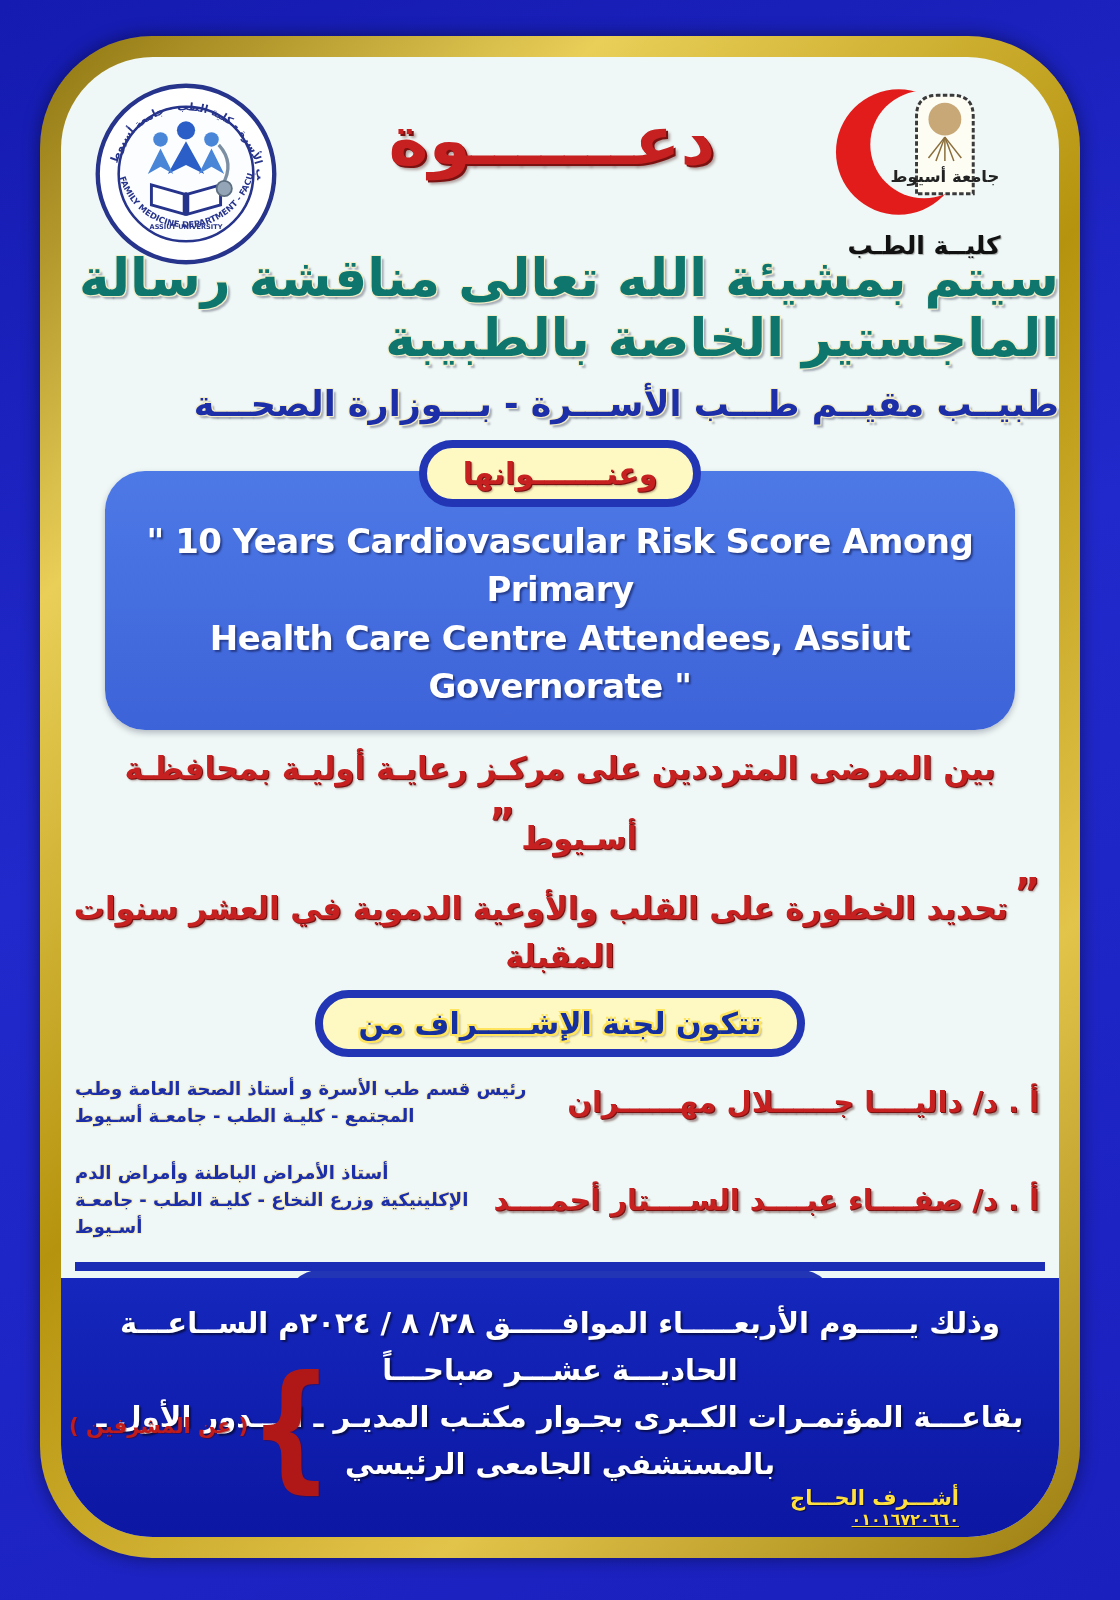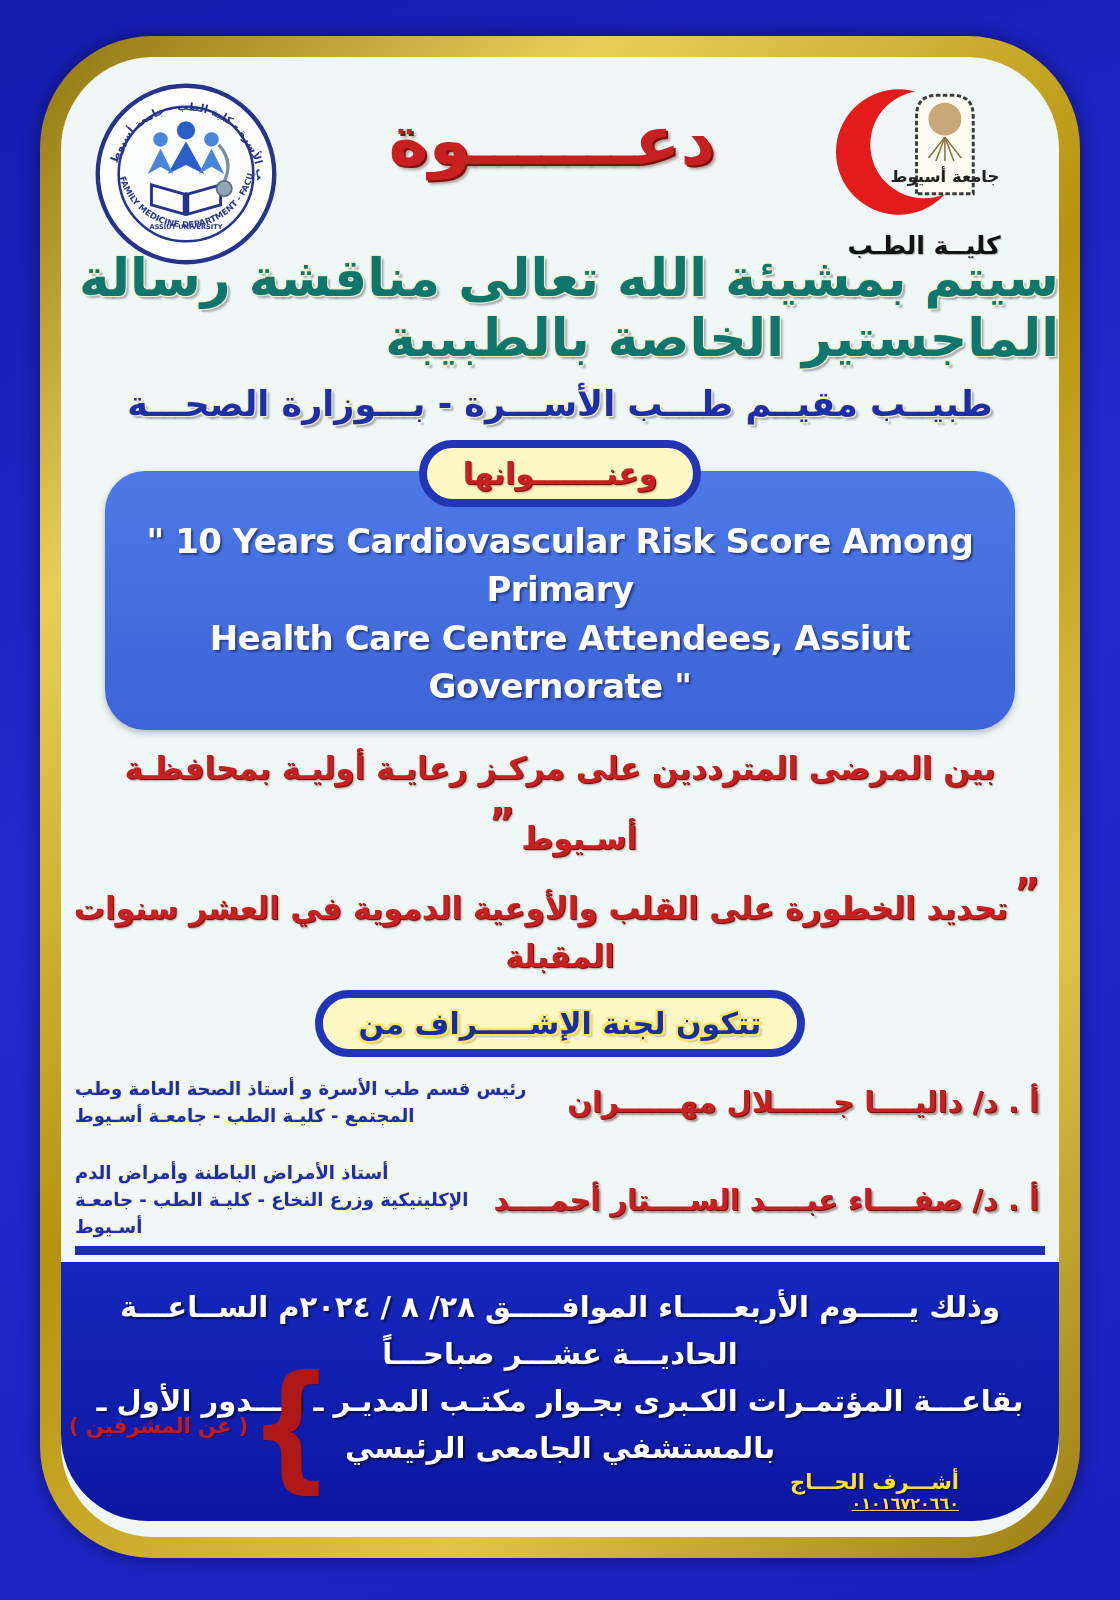--- a/index.html
+++ b/index.html
@@ -31,21 +31,21 @@
   .logo-right { width:210px; flex:0 0 auto; text-align:center; }
   .faculty-label { font-size:25px; font-weight:bold; color:#111; margin-top:-6px;
     text-shadow:1px 1px 1px rgba(0,0,0,.3); direction:rtl; }
   
   .rtl { direction:rtl; }
   .intro-line { font-size:52px; font-weight:bold; margin-top:-34px;
     color:#0f766e;
     text-shadow:-1px -1px 0 #f3edc8,1px -1px 0 #f3edc8,-1px 1px 0 #f3edc8,1px 1px 0 #f3edc8,3px 3px 2px rgba(0,0,40,.3); }
   .candidate-name { text-align:center; font-size:52px; font-weight:bold; margin-top:14px;
     color:#c62020; text-shadow:2px 2px 0 #7a1212, 4px 4px 3px rgba(60,0,0,.4); }
-  .candidate-pos { text-align:center; font-size:35px; font-weight:bold; margin-top:16px;
+  .candidate-pos { font-size:35px; font-weight:bold; margin-top:16px;
     color:#1c2fa8;
     text-shadow:-1px -1px 0 #f3edc8,1px -1px 0 #f3edc8,-1px 1px 0 #f3edc8,1px 1px 0 #f3edc8,3px 3px 2px rgba(0,0,40,.3); }
   
   .badge-wrap { text-align:center; }
   .pill {
     display:inline-block; background:#fef9c3; border:8px solid #2135b5; border-radius:46px;
     padding:8px 36px; position:relative;
   }
   .badge-title-text { font-size:30px; font-weight:bold; color:#c62020;
     text-shadow:1px 1px 0 #7a1212, 2px 2px 2px rgba(60,0,0,.35); }
@@ -80,21 +80,21 @@
   .d-role { flex:1; font-size:15.5px; font-weight:bold; direction:rtl; text-align:left;
     color:#1c2fa8; line-height:1.45;
     text-shadow:-1px -1px 0 #f3edc8,1px -1px 0 #f3edc8,-1px 1px 0 #f3edc8,1px 1px 0 #f3edc8; }
   .sup-brace-group { position:absolute; left:8px; top:2px; height:142px;
     display:flex; align-items:center; gap:0; z-index:2; }
   .brace-char { font-size:120px; color:#b01818; font-weight:bold; line-height:1;
     transform:scaleY(1.15); text-shadow:1px 1px 1px rgba(90,0,0,.4); }
   .sup-tag { font-size:21px; font-weight:bold; color:#c01c1c; white-space:nowrap; direction:rtl;
     text-shadow:1px 1px 0 rgba(90,0,0,.45); }
   
-  .panel-wrap { position:absolute; left:0; right:0; bottom:16px; }
+  .panel-wrap { position:absolute; left:0; right:0; bottom:0; }
   .divider { height:9px; background:#1b2db4; margin:0 14px 7px; }
   .bottom-panel {
     background:linear-gradient(180deg,#1527bd,#0c17a2); border-radius:0 0 86px 86px;
     padding:22px 26px 8px; text-align:center; min-height:178px;
   }
   .panel-line { color:#fff; font-size:29px; font-weight:bold; line-height:1.62; direction:rtl;
     text-shadow:2px 2px 2px rgba(0,0,0,.55); }
   .signature { text-align:right; padding-right:74px; margin-top:-2px; direction:ltr; }
   .sig-name { color:#ffdf3e; font-size:21px; font-weight:bold; direction:rtl;
     text-shadow:1px 1px 1px rgba(0,0,0,.6); }

